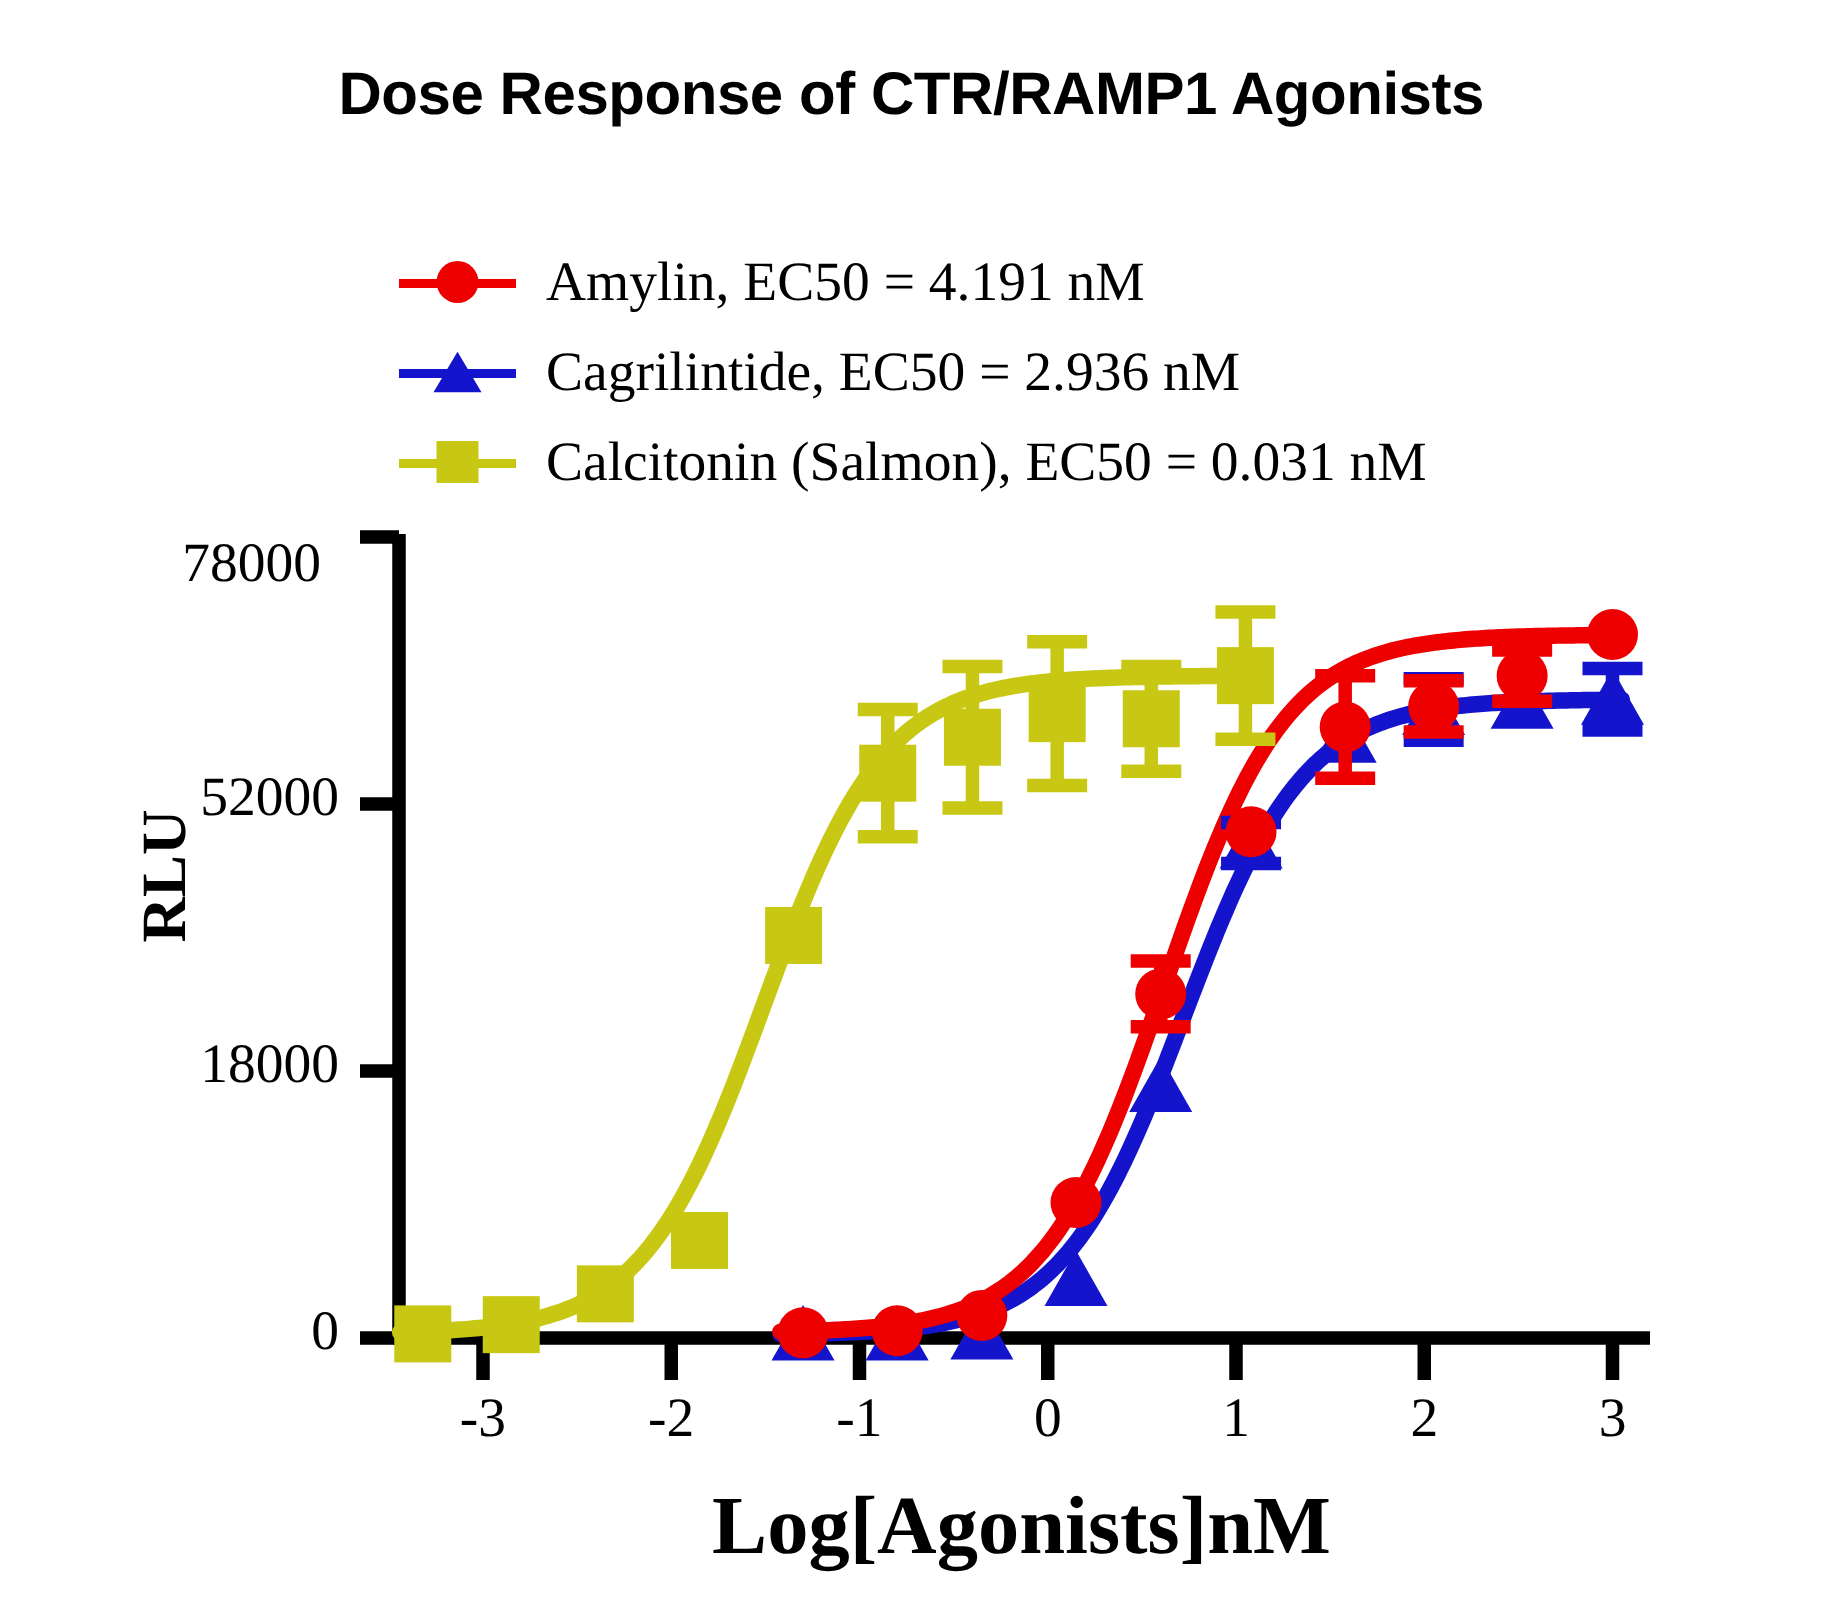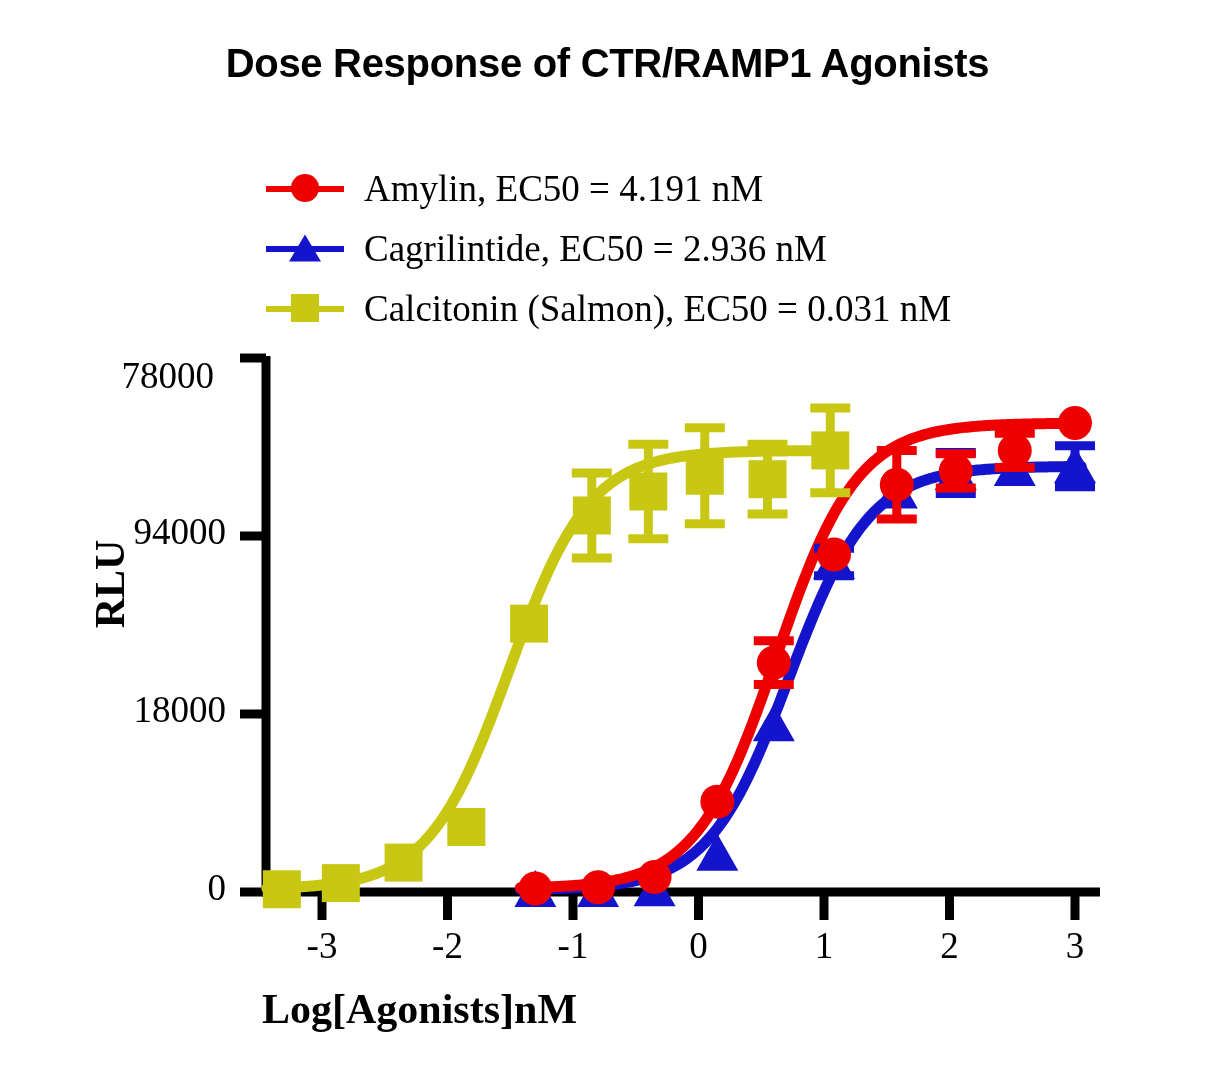--- a/index.html
+++ b/index.html
@@ -22,22 +22,22 @@
   .sym.square{width:28px;height:28px;}
   .sym.tri{width:0;height:0;border-left:16px solid transparent;border-right:16px solid transparent;}
   .legend-label{font-family:"Liberation Serif",serif;font-size:37px;color:#000;white-space:nowrap;padding-left:16px;}
 
   .ylabel{
     position:absolute; left:-40px; top:560px; width:300px; text-align:center;
     transform:rotate(-90deg); transform-origin:center center;
     font-family:"Liberation Serif",serif; font-weight:bold; font-size:42px; color:#000;
   }
   .xlabel{
-    position:absolute; left:262px; top:985px; width:838px; 
-    font-family:"Liberation Serif",serif; font-weight:bold; font-size:42px; color:#000;
+    position:absolute; left:262px; top:985px; width:838px; text-align:center;
+    font-family:"Liberation Serif",serif; font-weight:bold; font-size:55px; color:#000;
   }
   .ytick-label{position:absolute; text-align:right; font-family:"Liberation Serif",serif; font-size:37px; color:#000; width:170px;}
   .xtick-label{position:absolute; text-align:center; font-family:"Liberation Serif",serif; font-size:37px; color:#000; width:60px;}
 
   svg{position:absolute;left:0;top:0;}
 </style>
 </head>
 <body>
 
 <div id="root">
@@ -154,21 +154,21 @@
       <circle cx="834.04" cy="554.4846153846154" r="17" fill="#ee0000"></circle>
       <circle cx="896.79" cy="484.6538461538462" r="17" fill="#ee0000"></circle>
       <circle cx="955.775" cy="470.96153846153845" r="17" fill="#ee0000"></circle>
       <circle cx="1014.76" cy="450.42307692307696" r="17" fill="#ee0000"></circle>
       <circle cx="1075" cy="423.03846153846155" r="17" fill="#ee0000"></circle>
     </svg>
 
   <div id="ytick-labels">
       <div class="ytick-label" style="left: 56px; top: 866px;">0</div>
       <div class="ytick-label" style="left: 56px; top: 688px;">18000</div>
-      <div class="ytick-label" style="left: 56px; top: 510px;">94000</div>
+      <div class="ytick-label" style="left: 56px; top: 510px;">52000</div>
       <div class="ytick-label" style="left: 44px; top: 332px; margin-top: 22px;">78000</div>
     </div>
   <div id="xtick-labels">
       <div class="xtick-label" style="left: 292px; top: 924px;">-3</div>
       <div class="xtick-label" style="left: 417.5px; top: 924px;">-2</div>
       <div class="xtick-label" style="left: 543px; top: 924px;">-1</div>
       <div class="xtick-label" style="left: 668.5px; top: 924px;">0</div>
       <div class="xtick-label" style="left: 794px; top: 924px;">1</div>
       <div class="xtick-label" style="left: 919.5px; top: 924px;">2</div>
       <div class="xtick-label" style="left: 1045px; top: 924px;">3</div>

